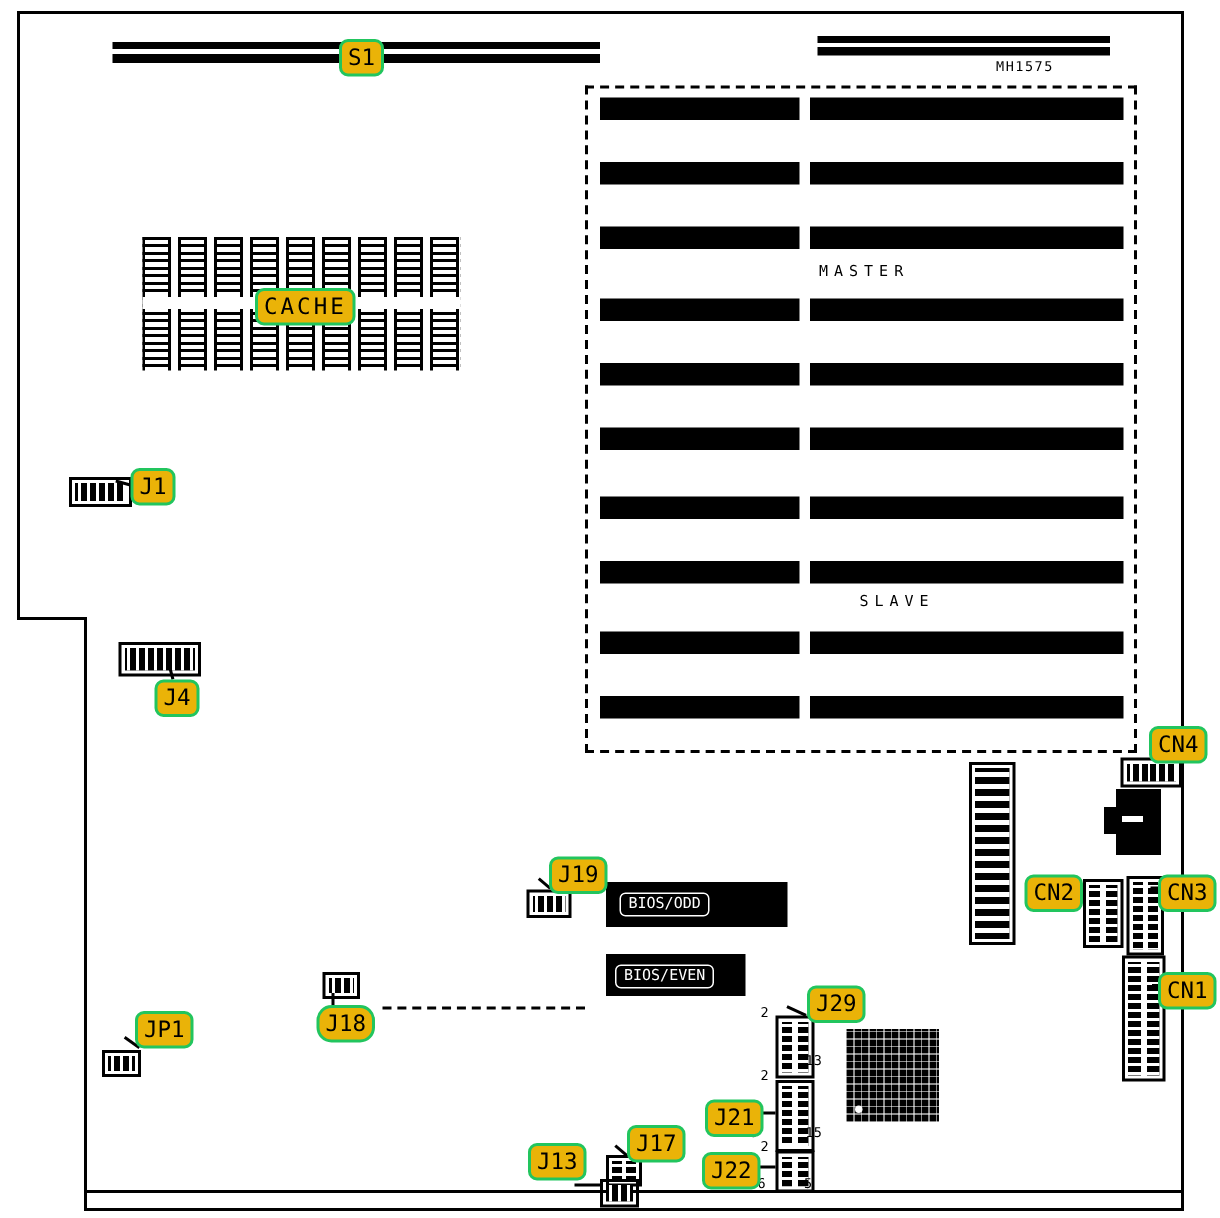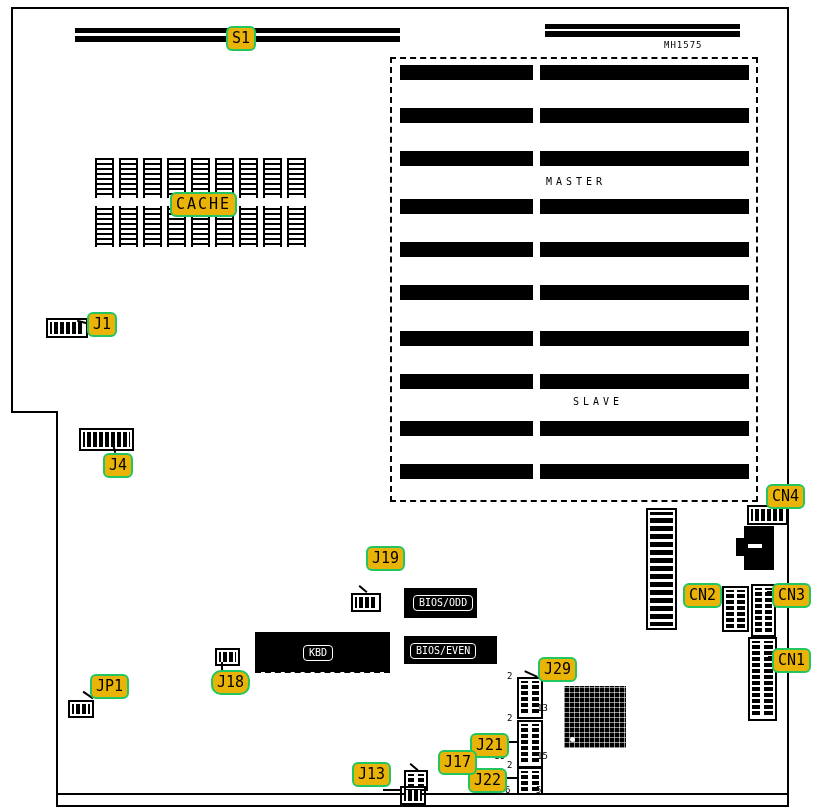--- a/index.html
+++ b/index.html
@@ -117,35 +117,32 @@
   <div class="callout" style="left:87px;top:312px;">J1</div>
 
   <div class="pinrow" style="left:79px;top:428px;width:47px;height:15px;"></div>
   <div class="tail" style="left:109px;top:447px;width:10px;transform:rotate(75deg);"></div>
   <div class="callout" style="left:103px;top:453px;">J4</div>
 
   <div class="callout" style="left:90px;top:674px;">JP1</div>
   <div class="tail" style="left:82px;top:694px;width:12px;transform:rotate(35deg);"></div>
   <div class="pinrow" style="left:68px;top:700px;width:18px;height:10px;"></div>
 
-  <div class="callout" style="left:366px;top:546px;">J19</div>
+  <div class="callout" style="left:366px;top:571px;">J19</div>
   <div class="tail" style="left:358px;top:588px;width:10px;transform:rotate(40deg);"></div>
   <div class="pinrow" style="left:351px;top:593px;width:22px;height:11px;"></div>
 
-  <div class="black" style="left:404px;top:588px;width:73px;height:30px;">
+  <div class="black" style="left:404px;top:588px;width:73px;height:30px;padding-left:48px;">
     <div class="dlabel" style="left:9px;top:7px;">BIOS/ODD</div>
   </div>
 
   <div class="black" style="left:404px;top:636px;width:93px;height:28px;">
     <div class="dlabel" style="left:6px;top:7px;">BIOS/EVEN</div>
   </div>
 
-  <div class="black" style="left:255px;top:632px;width:135px;height:40px;">
-    <div class="dlabel" style="left:48px;top:13px;">KBD</div>
-  </div>
   <div class="dashline" style="left:255px;top:671px;width:135px;"></div>
 
   <div class="pinrow" style="left:215px;top:648px;width:17px;height:10px;"></div>
   <div class="tail" style="left:221px;top:662px;width:2px;height:10px;"></div>
   <div class="callout" style="left:211px;top:670px;border-radius:10px;">J18</div>
 
   <div class="pincol" style="left:646px;top:508px;width:23px;height:114px;"></div>
 
   <div class="callout" style="left:766px;top:484px;">CN4</div>
   <div class="tail" style="left:776px;top:500px;width:2px;height:6px;"></div>
@@ -185,21 +182,21 @@
   <div class="pnum" style="left:494px;top:752px;">16</div>
   <div class="pnum" style="left:537px;top:752px;">15</div>
 
   <div class="pnum" style="left:507px;top:761px;">2</div>
   <div class="pindual" style="left:517px;top:767px;width:18px;height:20px;"></div>
   <div class="callout" style="left:468px;top:768px;">J22</div>
   <div class="tail" style="left:497px;top:777px;width:20px;"></div>
   <div class="pnum" style="left:505px;top:786px;">6</div>
   <div class="pnum" style="left:536px;top:786px;">5</div>
 
-  <div class="callout" style="left:438px;top:750px;">J17</div>
+  <div class="callout" style="left:418px;top:750px;">J17</div>
   <div class="tail" style="left:409px;top:766px;width:10px;transform:rotate(40deg);"></div>
   <div class="pindual" style="left:404px;top:770px;width:16px;height:13px;"></div>
 
   <div class="callout" style="left:352px;top:762px;">J13</div>
   <div class="tail" style="left:383px;top:789px;width:17px;"></div>
   <div class="pinrow" style="left:400px;top:786px;width:18px;height:11px;"></div>
 
 </div>
 
 </body></html>

